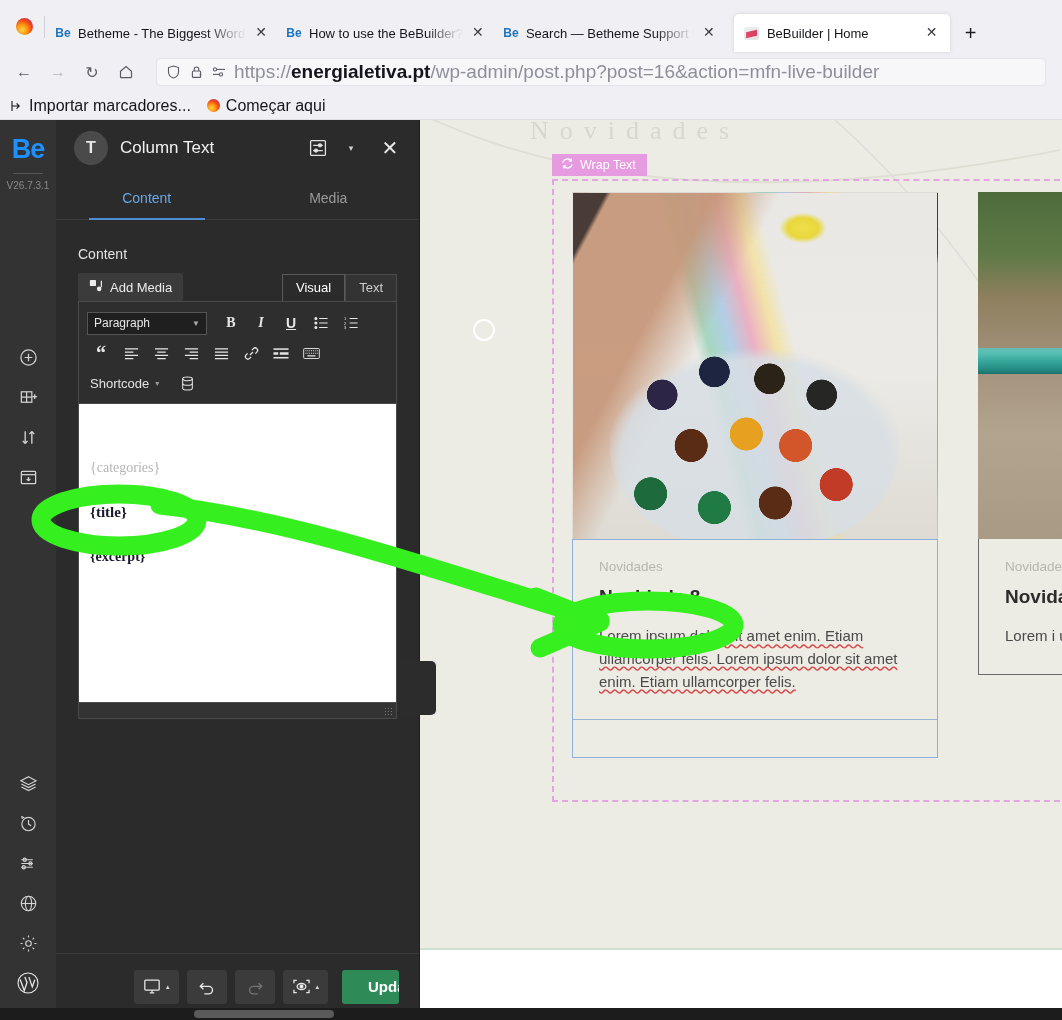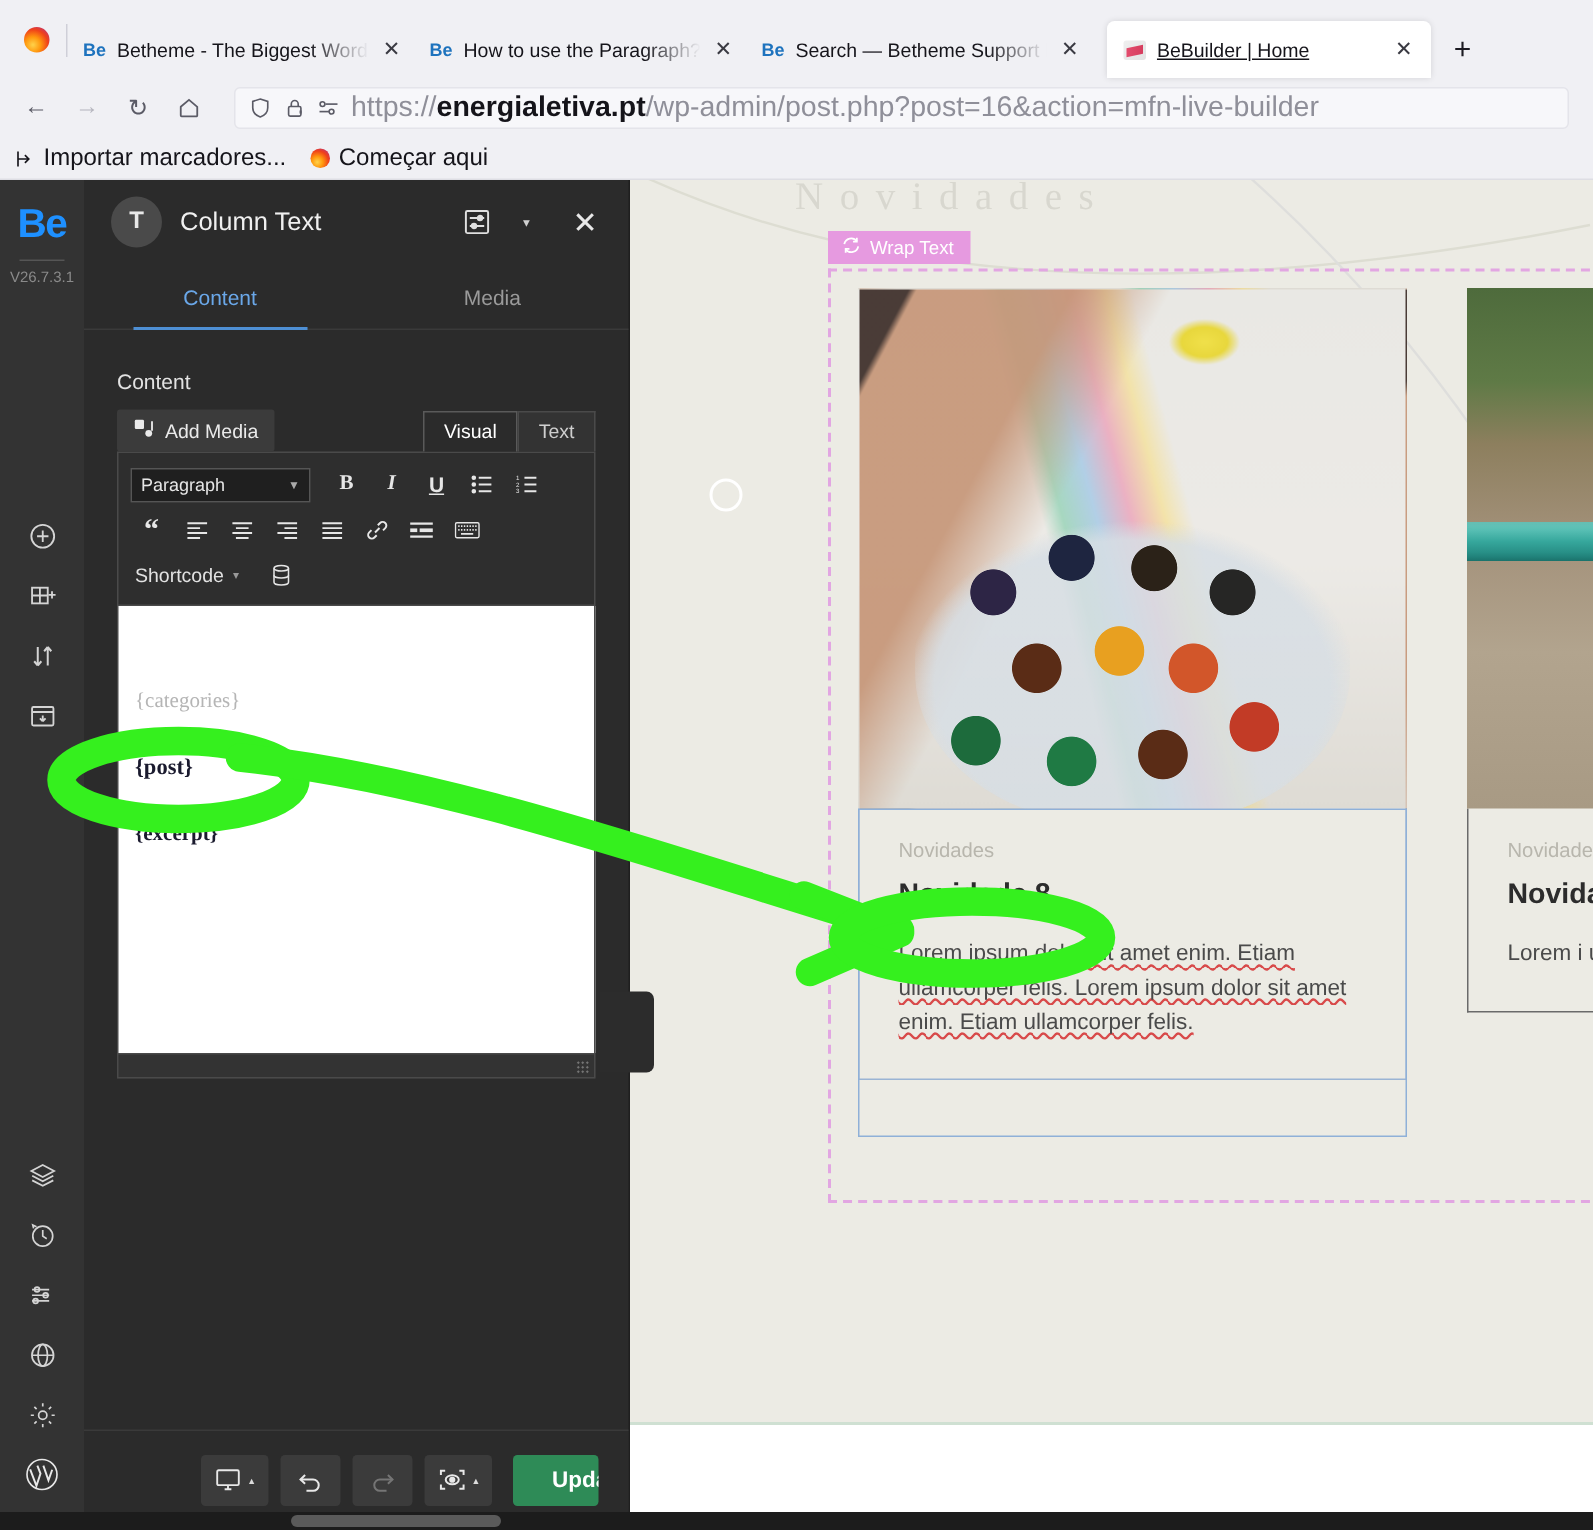--- a/index.html
+++ b/index.html
@@ -63,21 +63,21 @@
     transform: skewY(-12deg);
   }
   .tab .label {
     font-size: 13px;
     white-space: nowrap;
     overflow: hidden;
     max-width: 168px;
     -webkit-mask-image: linear-gradient(to right, #000 76%, transparent 100%);
     mask-image: linear-gradient(to right, #000 76%, transparent 100%);
   }
-  .tab.active .label { max-width: 200px; -webkit-mask-image: none; mask-image: none; text-decoration: underline; }
+  .tab.active .label { max-width: 200px; -webkit-mask-image: none; mask-image: none; }
   .tab .closex {
     flex: 0 0 16px; width: 16px; height: 16px; line-height: 15px; text-align: center;
     font-size: 14px; color: #3a3a42; border-radius: 3px;
   }
   .newtab {
     width: 30px; height: 30px; margin: 0 0 4px 6px;
     display: flex; align-items: center; justify-content: center;
     font-size: 20px; color: #1c1b22; border-radius: 4px; flex: 0 0 30px;
   }
 
@@ -418,21 +418,21 @@
     <div class="tabdiv"></div>
 
     <div class="tab">
       <span class="favicon">Be</span>
       <span class="label">Betheme - The Biggest WordPre</span>
       <span class="closex">✕</span>
     </div>
 
     <div class="tab">
       <span class="favicon">Be</span>
-      <span class="label">How to use the Paragraph?</span>
+      <span class="label">How to use the BeBuilder?</span>
       <span class="closex">✕</span>
     </div>
 
     <div class="tab">
       <span class="favicon">Be</span>
       <span class="label">Search — Betheme Support For</span>
       <span class="closex">✕</span>
     </div>
 
     <div class="tab active" style="margin-left:10px;padding-right:10px;">
@@ -702,21 +702,21 @@
                   <ellipse cx="7" cy="3" rx="5.2" ry="2"></ellipse>
                   <path d="M1.8 3v10c0 1.1 2.3 2 5.2 2s5.2-.9 5.2-2V3"></path>
                   <path d="M1.8 8c0 1.1 2.3 2 5.2 2s5.2-.9 5.2-2"></path>
                 </svg>
             </div>
           </div>
         </div>
 
         <div class="ed-area">
           <div class="cat">{categories}</div>
-          <div class="ttl">{post}</div>
+          <div class="ttl">{title}</div>
           <div class="exc">{excerpt}</div>
         </div>
         <div class="ed-foot">
             <span class="grip"></span>
           </div>
       </div>
     </div>
 
     <div class="panel-foot">
       <div class="fbtn">

